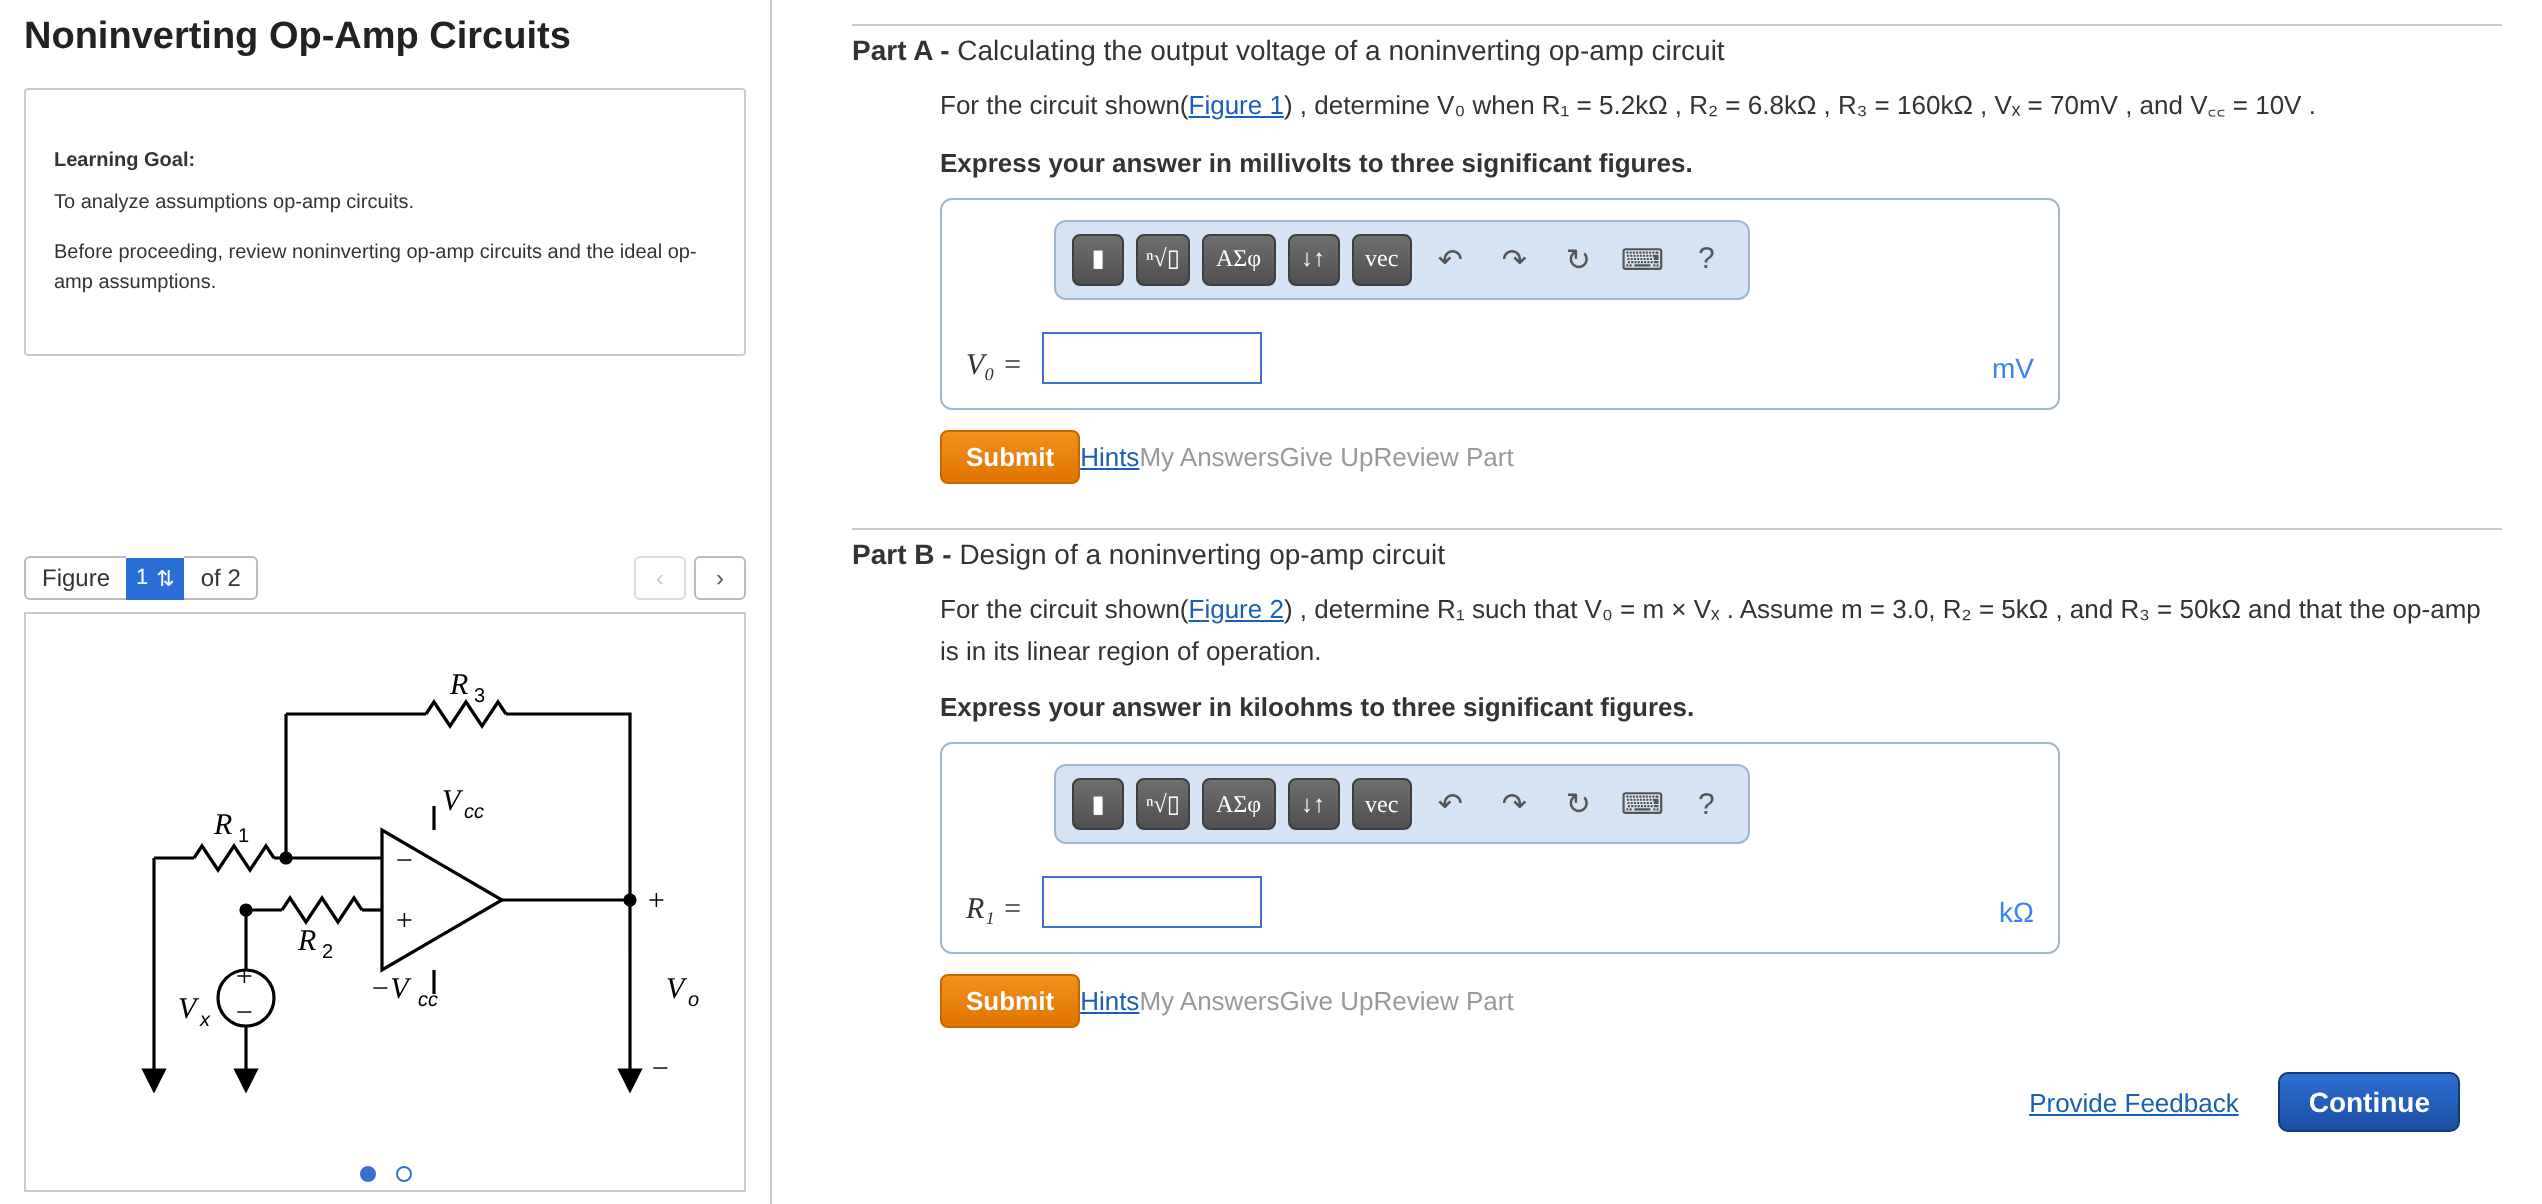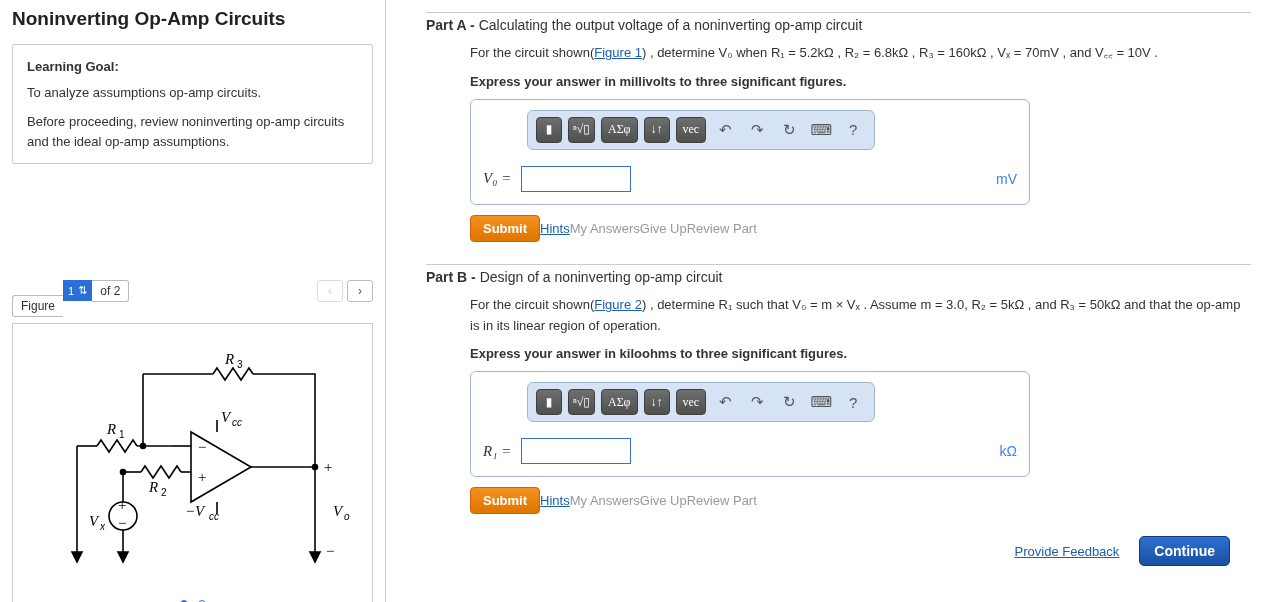--- a/index.html
+++ b/index.html
@@ -23,43 +23,42 @@
   }
   .title {
     font-size: 19px;
     font-weight: bold;
     margin: 0 0 14px 0;
     color: #222;
   }
   .goal-box {
     border: 1px solid #ccc;
     border-radius: 2px;
-    padding: 12px 14px;
-    font-size: 13px;
+    padding: 28px 14px;
+    font-size: 10px;
     line-height: 1.5;
     color: #333;
   }
   .goal-box .goal-hd { font-weight: bold; margin-bottom: 6px; }
   .goal-box p { margin: 0 0 10px 0; }
   .goal-box p:last-child { margin-bottom: 0; }
 
   .figure-bar {
     margin-top: 100px;
     display: flex;
     align-items: center;
     gap: 0;
   }
   .fig-label {
     border: 1px solid #bbb;
     border-right: none;
     border-radius: 3px 0 0 3px;
     padding: 3px 8px;
     font-size: 12px;
     background: #fff;
-    margin-top: 31px;
   }
   .fig-select {
     background: #2a6ed8;
     color: #fff;
     border: 1px solid #2a6ed8;
     padding: 3px 4px;
     font-size: 11px;
     display: inline-flex;
     align-items: center;
     gap: 4px;
@@ -153,21 +152,21 @@
     color: #555;
     height: 26px;
     min-width: 26px;
     display: inline-flex;
     align-items: center;
     justify-content: center;
     font-size: 15px;
   }
   .eq-row {
     display: flex;
-    align-items: center;
+    align-items: flex-end;
     gap: 10px;
     margin-top: 16px;
     font-family: 'Times New Roman', serif;
     font-size: 15px;
   }
   .eq-row .var { font-style: italic; }
   .ans-input {
     border: 1px solid #3b6fcf;
     background: #fff;
     height: 26px;

